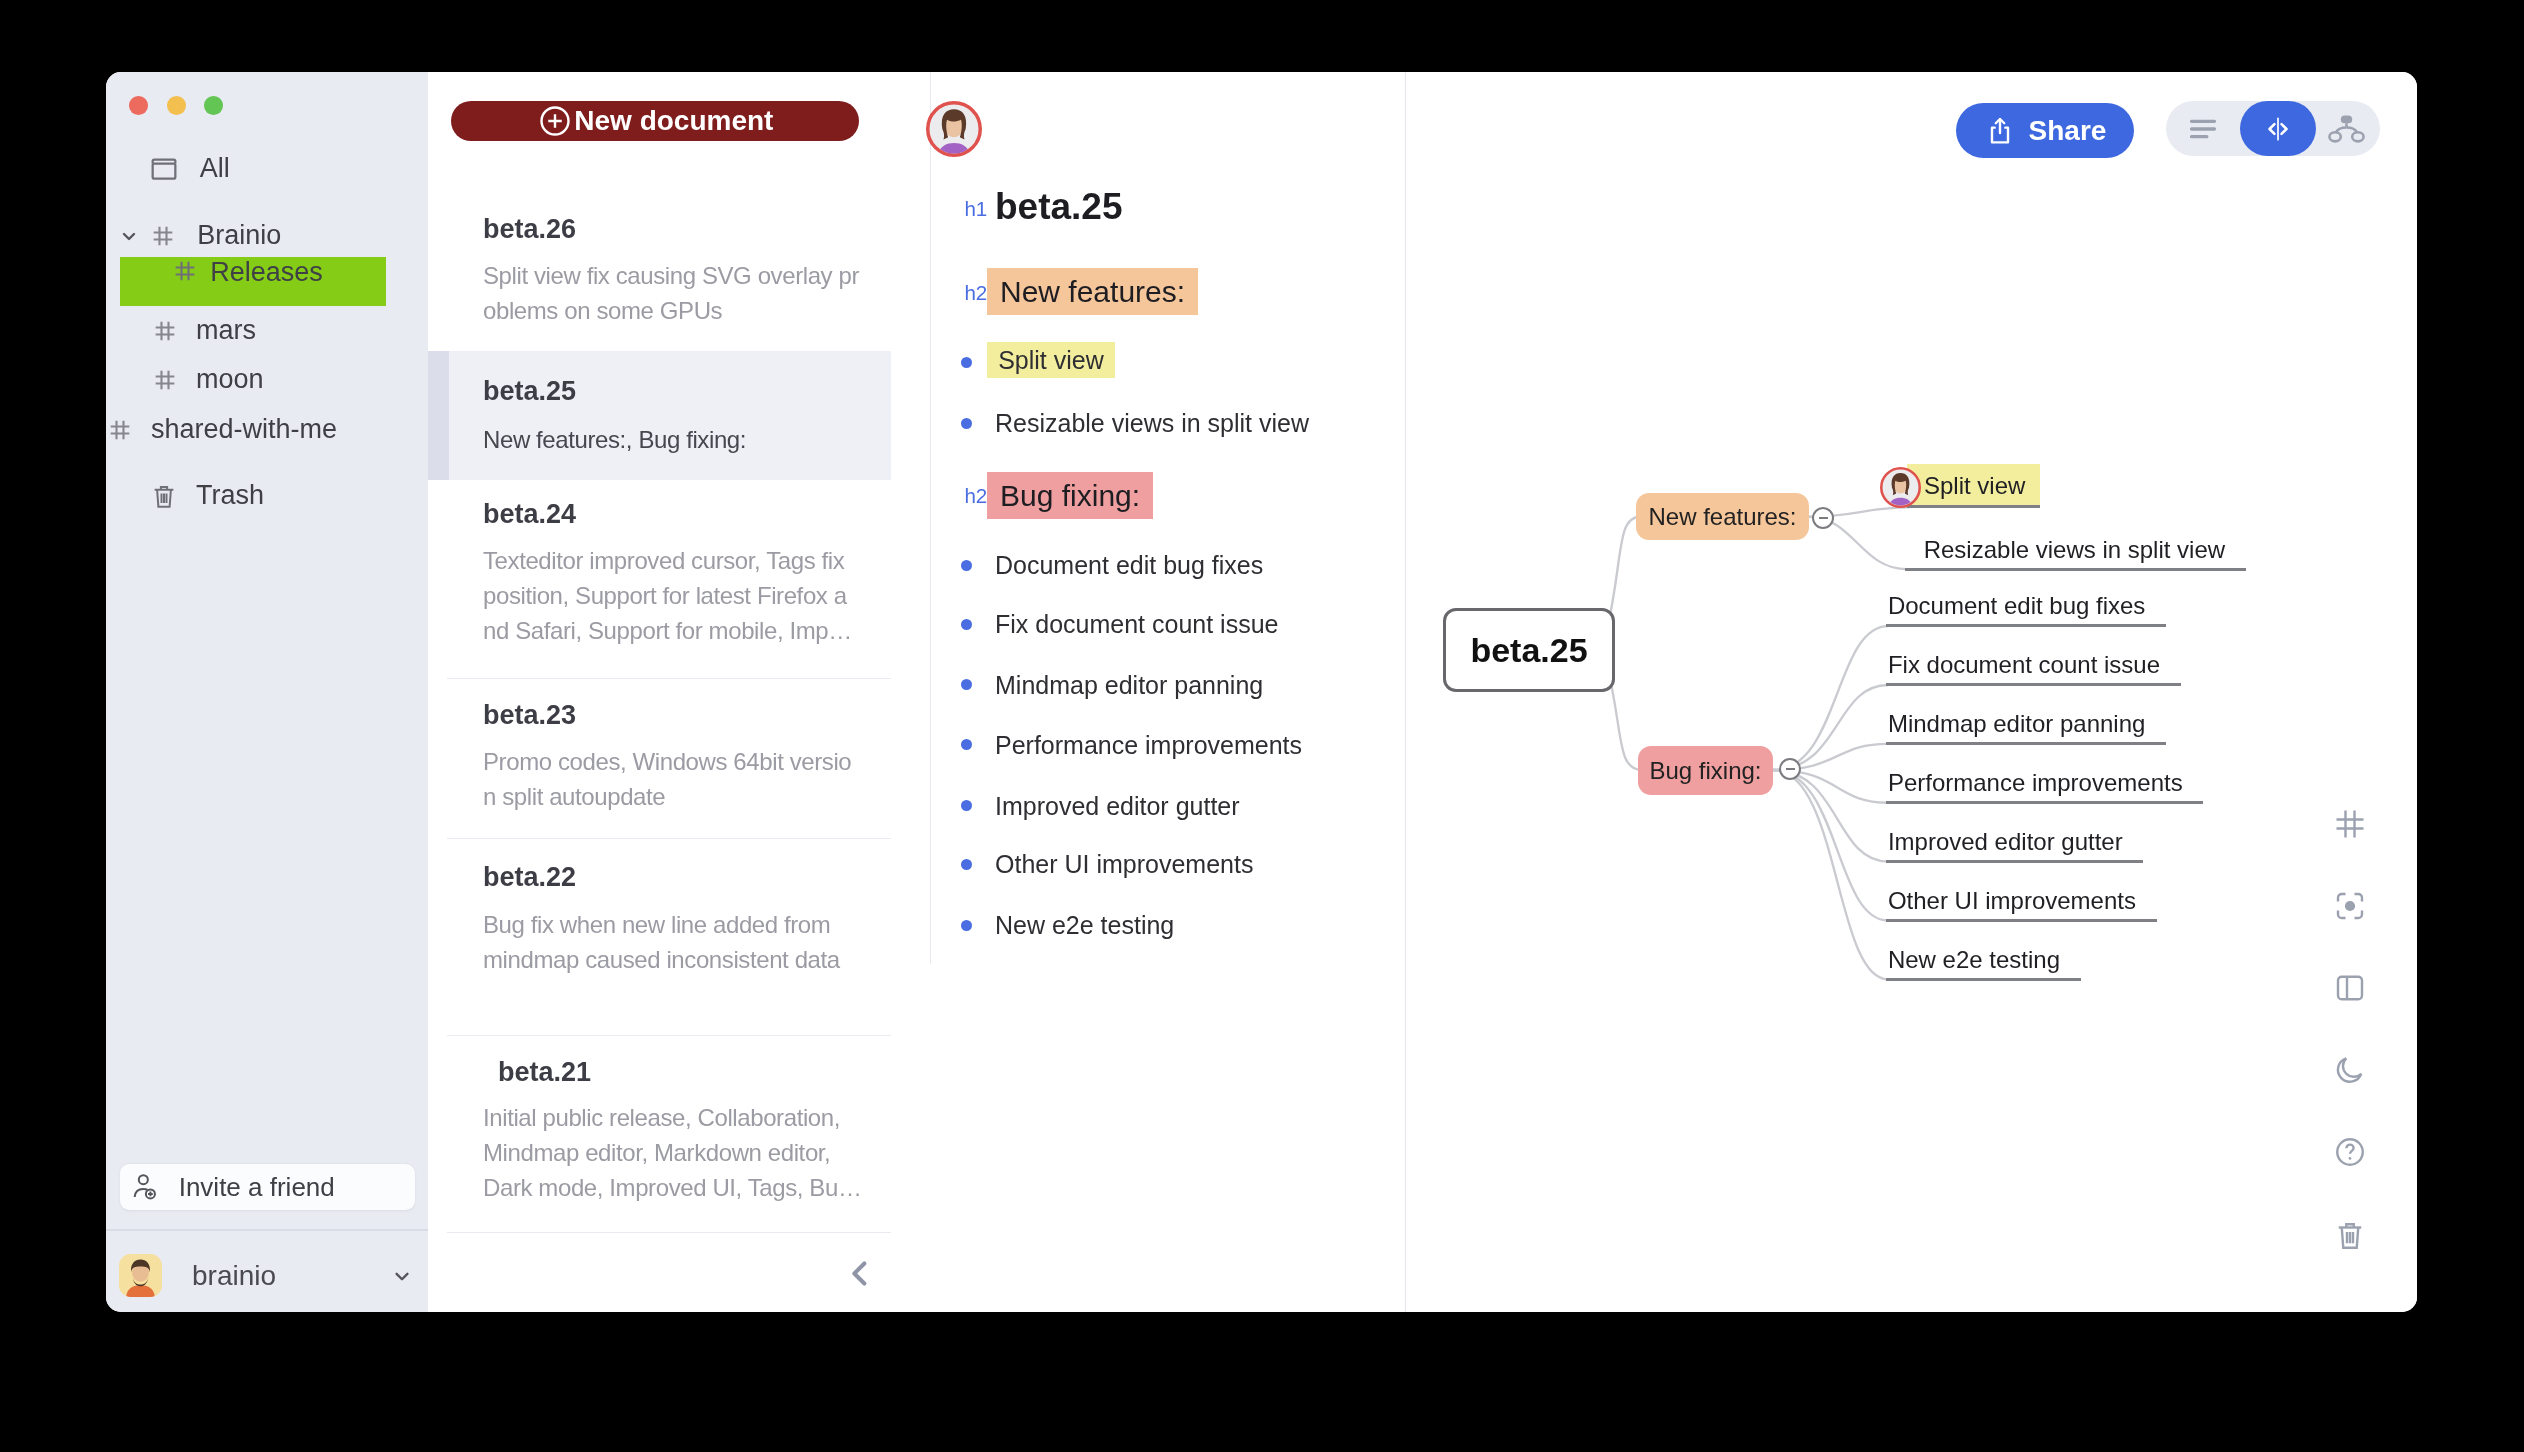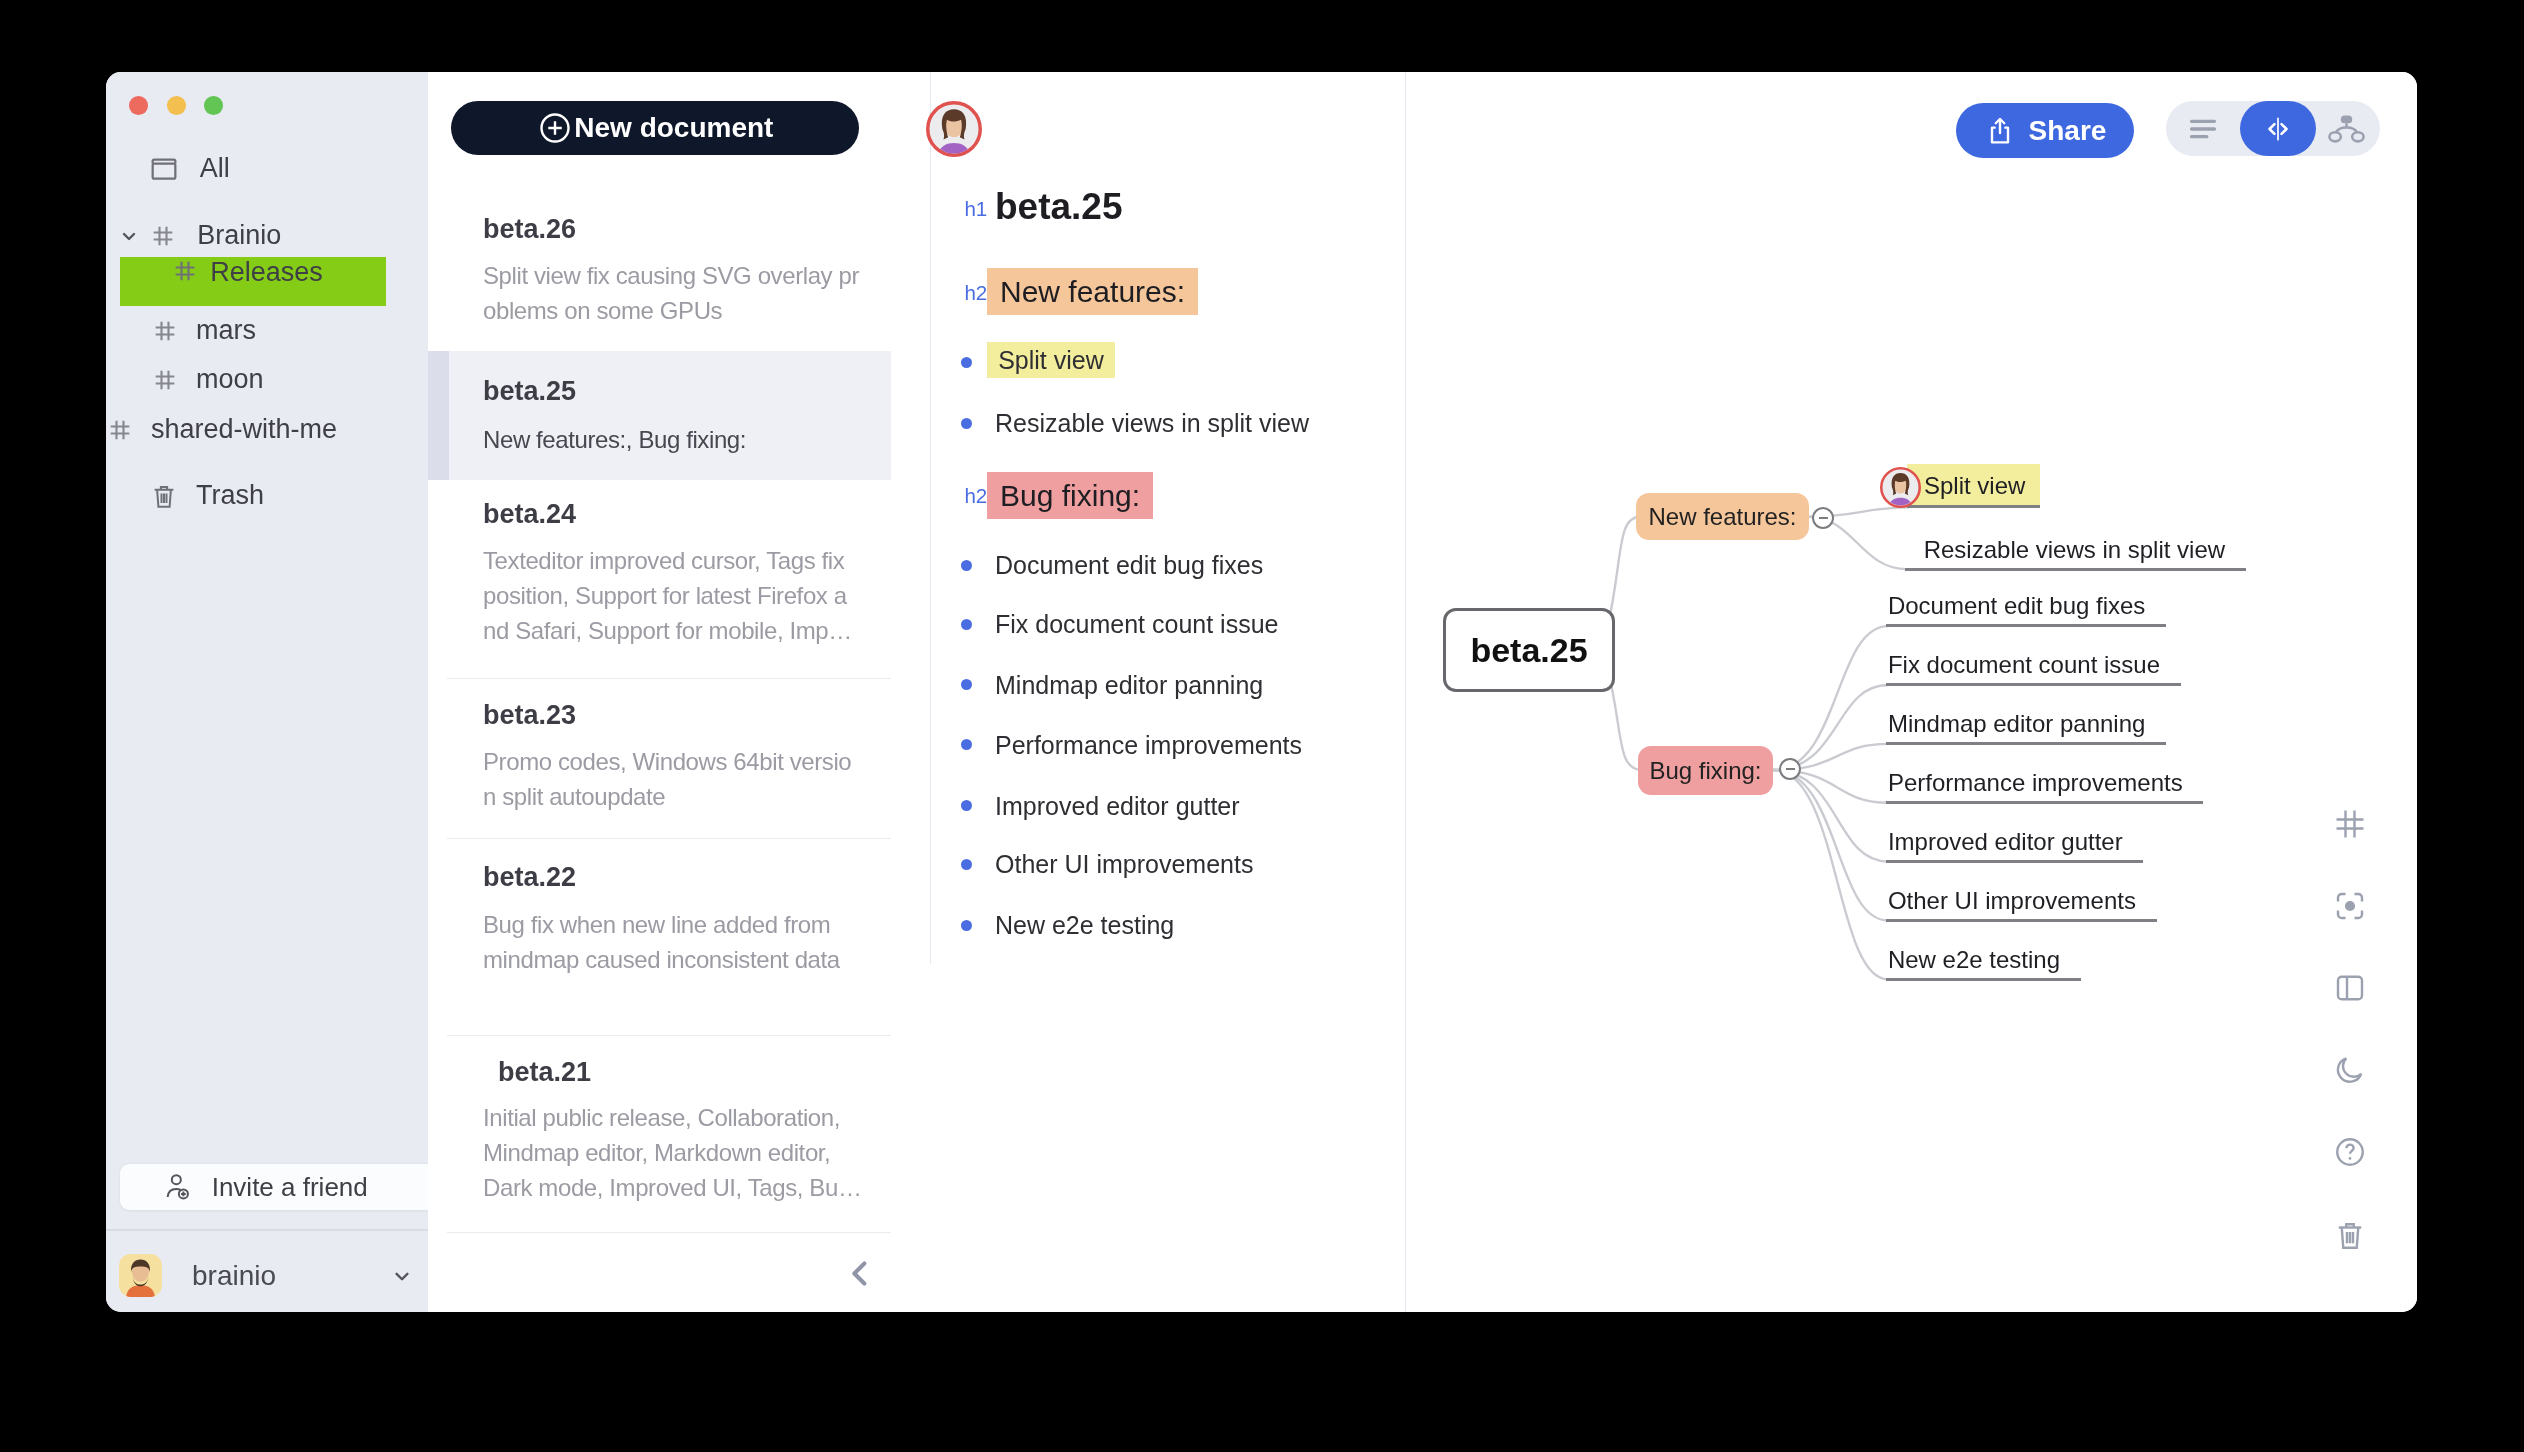--- a/index.html
+++ b/index.html
@@ -14,22 +14,22 @@
   .nav-label{font-size:27px;color:#3f4046;white-space:nowrap;}
   .nav-row{position:absolute;display:flex;align-items:center;height:49px;cursor:default;}
   .nav-ico{color:#6f7078;display:flex;align-items:center;}
   .sel-row{position:absolute;left:14px;top:185px;width:215px;height:49px;background:#84cc16;
            display:flex;align-items:flex-start;}
   .invite{position:absolute;left:14px;top:1092px;width:287px;height:46px;background:#fbfcfe;
           border-radius:9.3px;display:flex;align-items:center;box-shadow:0 0.9px 2.8px rgba(40,50,80,.08);}
   .side-divider{position:absolute;left:0;top:1157px;width:322px;height:1.9px;background:#d9dce5;}
   
   .doclist{position:absolute;left:322px;top:0;width:502px;height:1240px;background:#fff;}
-  .newdoc{position:absolute;left:23.4px;top:29px;width:408px;height:54px;border-radius:29px;
-          background:#0f172a;display:flex;align-items:center;justify-content:center;gap:1px;
+  .newdoc{position:absolute;left:23.4px;top:29px;width:408px;height:40px;border-radius:29px;
+          background:#7f1d1d;display:flex;align-items:center;justify-content:center;gap:1px;
           color:#fff;font-size:28px;font-weight:bold;border:none;cursor:pointer;}
   .doc-row{position:absolute;left:0;width:463px;}
   .doc-title{font-size:27px;font-weight:600;color:#3d3d45;}
   .doc-prev{font-size:24px;letter-spacing:-0.4px;color:#9b9ba3;line-height:35px;white-space:nowrap;overflow:hidden;width:425px;}
   .doc-prev.dark{color:#47474f;}
   .doc-div{position:absolute;left:18.7px;width:444px;height:0.9px;background:#e9ebf1;}
   .sel-doc{position:absolute;left:0;top:279px;width:463px;height:129px;background:#eef0f6;}
   .sel-strip{position:absolute;left:0;top:0;width:20.6px;height:129px;background:#dbdeea;}
   
   .editor{position:absolute;left:824px;top:0;width:475px;height:892px;background:#fff;border-left:1.9px solid #e7e9f0;}
@@ -138,21 +138,21 @@
         <svg width="30" height="30" viewBox="0 0 24 24" fill="none" stroke="#6f7078" stroke-width="1.6">
               <path d="M4.5 7h15"></path>
               <path d="M9.5 7V4.8h5V7"></path>
               <path d="M6.5 7l1 13.5h9l1-13.5"></path>
               <path d="M10 10v7.5M12 10v7.5M14 10v7.5"></path>
             </svg>
       </span>
       <span class="nav-label">Trash</span>
     </div>
 
-    <div class="invite" style="padding-left:41px;gap:18.7px;">
+    <div class="invite" style="padding-left:8px;gap:18.7px;">
       <span class="nav-ico">
         <svg width="32" height="32" viewBox="0 0 24 24" fill="none" stroke="#55565c" stroke-width="1.5">
               <circle cx="11.5" cy="6.5" r="3.4"></circle>
               <path d="M5 19.5c.3-4.2 3-6 6.5-6 1.2 0 2.3.2 3.2.7"></path>
               <circle cx="16.8" cy="17.2" r="3.4"></circle>
               <path d="M16.8 15.4v3.6M15 17.2h3.6"></path>
             </svg>
       </span>
       <span class="nav-label" style="font-size:26px">Invite a friend</span>
     </div>

